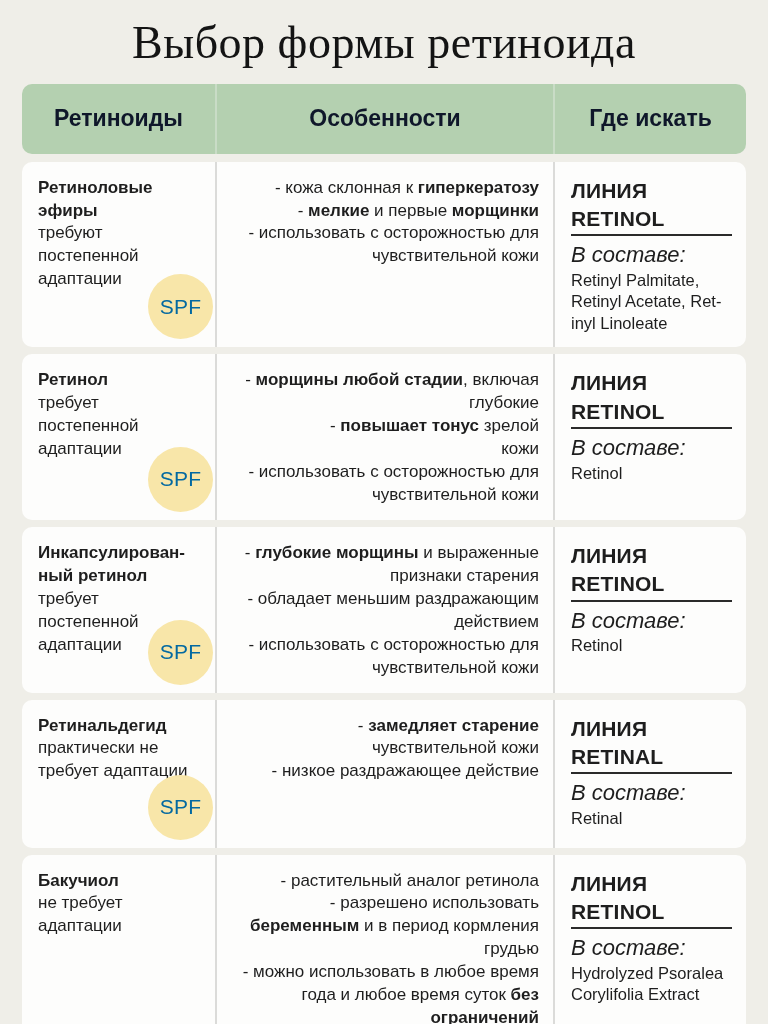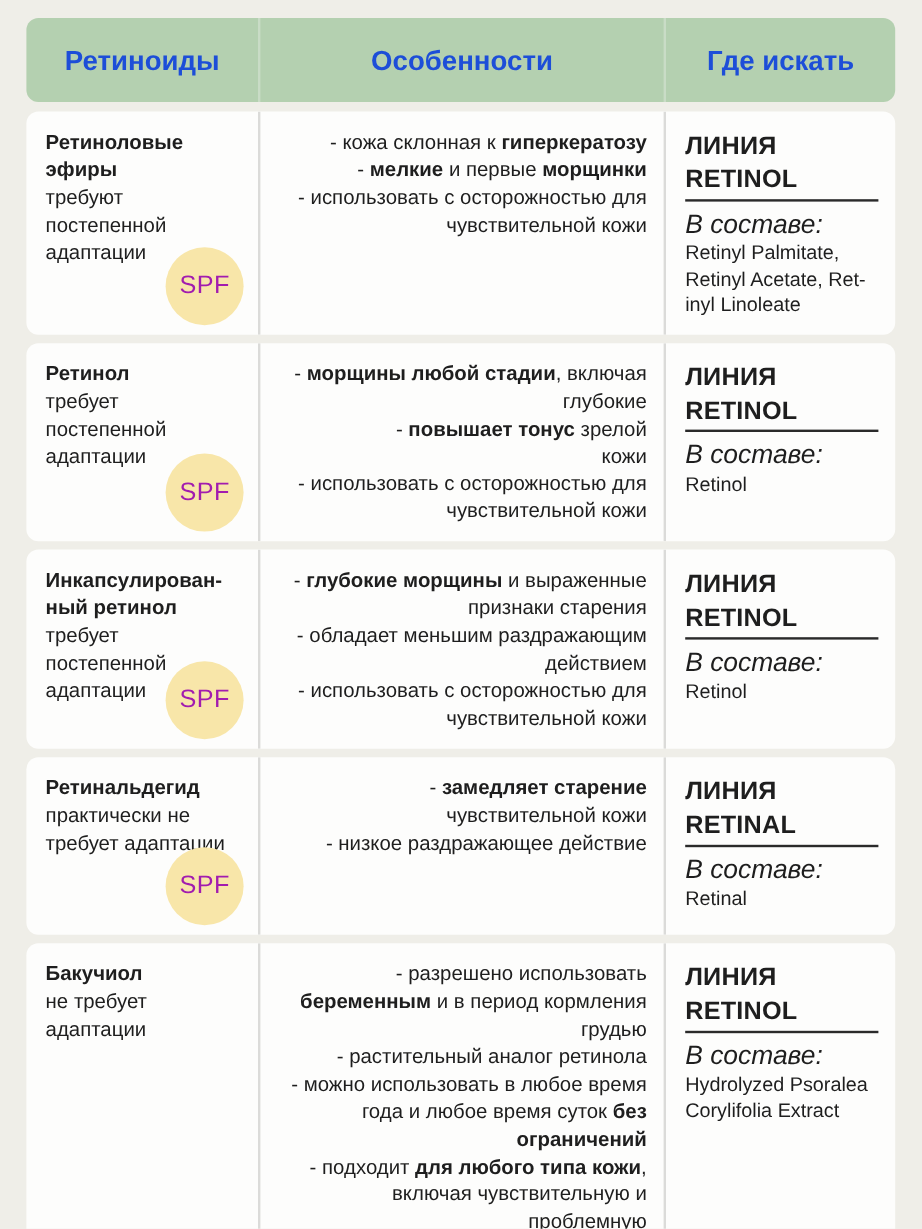--- a/index.html
+++ b/index.html
@@ -33,21 +33,21 @@
   .thead{
     display:flex;
     background:var(--header-bg);
     border-radius:10px;
     margin-top:15px;
     height:70px;
     overflow:hidden;
   }
   .thead .cell{
     display:flex; align-items:center; justify-content:center;
-    font-weight:bold; font-size:23px; color:#1d4ed8;
+    font-weight:bold; font-size:23px; color:#0f172a;
   }
   .thead .cell + .cell{ border-left:2px solid var(--header-divider); }
   .col1{ width:193px; flex:none; }
   .col2{ width:338px; flex:none;text-align:right; }
   .col3{ flex:1; }
   .tbody .row{
     display:flex;
     background:var(--row-bg);
     border-radius:10px;
     margin-top:7px;
@@ -58,45 +58,46 @@
   .tbody .row:nth-child(2){ min-height:160px; }
   .tbody .row:nth-child(3){ min-height:157px; }
   .tbody .row:nth-child(4){ min-height:148px; }
   .tbody .row:nth-child(5){ min-height:190px; }
   .row .cell{ padding:15px 14px 13px 16px; font-size:17px; line-height:1.35; }
   .row .cell + .cell{ border-left:2px solid var(--row-divider); }
   .cell-retinoid{ position:relative; }
   .retinoid-name{ font-weight:bold; white-space:pre-line; }
   .retinoid-note{ white-space:pre-line; }
   .spf{
-    position:absolute; right:12px; bottom:8px;
+    position:absolute; right:2px; bottom:8px;
     width:65px; height:65px; border-radius:50%;
     background:var(--spf-bg);
     display:flex; align-items:center; justify-content:center;
-    font-size:21px; font-weight:500; color:#a21caf;
+    font-size:21px; font-weight:500; color:#0369a1;
     letter-spacing:0.3px;
   }
   .cell-features{ padding-left:18px !important; }
   .feature{ white-space:pre-line; }
   .feature b{ font-weight:bold; }
   .line-title{
     display:inline-block;
     font-weight:bold;
     font-size:21px;
     letter-spacing:0.2px;
     border-bottom:2px solid #2a2a2a;
     padding-bottom:1px;
   }
   .composition{ font-style:italic; font-size:22px; margin-top:4px; }
   .ingredients{ font-size:16.5px; line-height:1.3; margin-top:0; white-space:pre-line; }
 </style>
 </head>
 <body>
 
 <div class="page">
+  <h1 class="title">Выбор формы ретиноида</h1>
 
   <div class="thead">
     <div class="cell col1">Ретиноиды</div>
     <div class="cell col2">Особенности</div>
     <div class="cell col3">Где искать</div>
   </div>
 
   <div class="tbody">
   <div class="row">
     <div class="cell col1 cell-retinoid">
@@ -174,22 +175,22 @@
     </div>
   </div>
 
   <div class="row">
     <div class="cell col1 cell-retinoid">
       <div class="retinoid-name">Бакучиол</div>
       <div class="retinoid-note">не требует адаптации</div>
 
     </div>
     <div class="cell col2 cell-features">
+          <div class="feature"><span>- растительный аналог ретинола</span></div>
           <div class="feature"><span>- разрешено использовать </span><b>беременным</b><span> и в период кормления грудью</span></div>
-          <div class="feature"><span>- растительный аналог ретинола</span></div>
           <div class="feature"><span>- можно использовать в любое время года и любое время суток </span><b>без ограничений</b></div>
           <div class="feature"><span>- подходит </span><b>для любого типа кожи</b><span>, включая чувствительную и проблемную</span></div>
         </div>
     <div class="cell col3 cell-where">
       <div><span class="line-title">ЛИНИЯ RETINOL</span></div>
       <div class="composition">В составе:</div>
       <div class="ingredients">Hydrolyzed Psoralea
 Corylifolia Extract</div>
     </div>
   </div>

